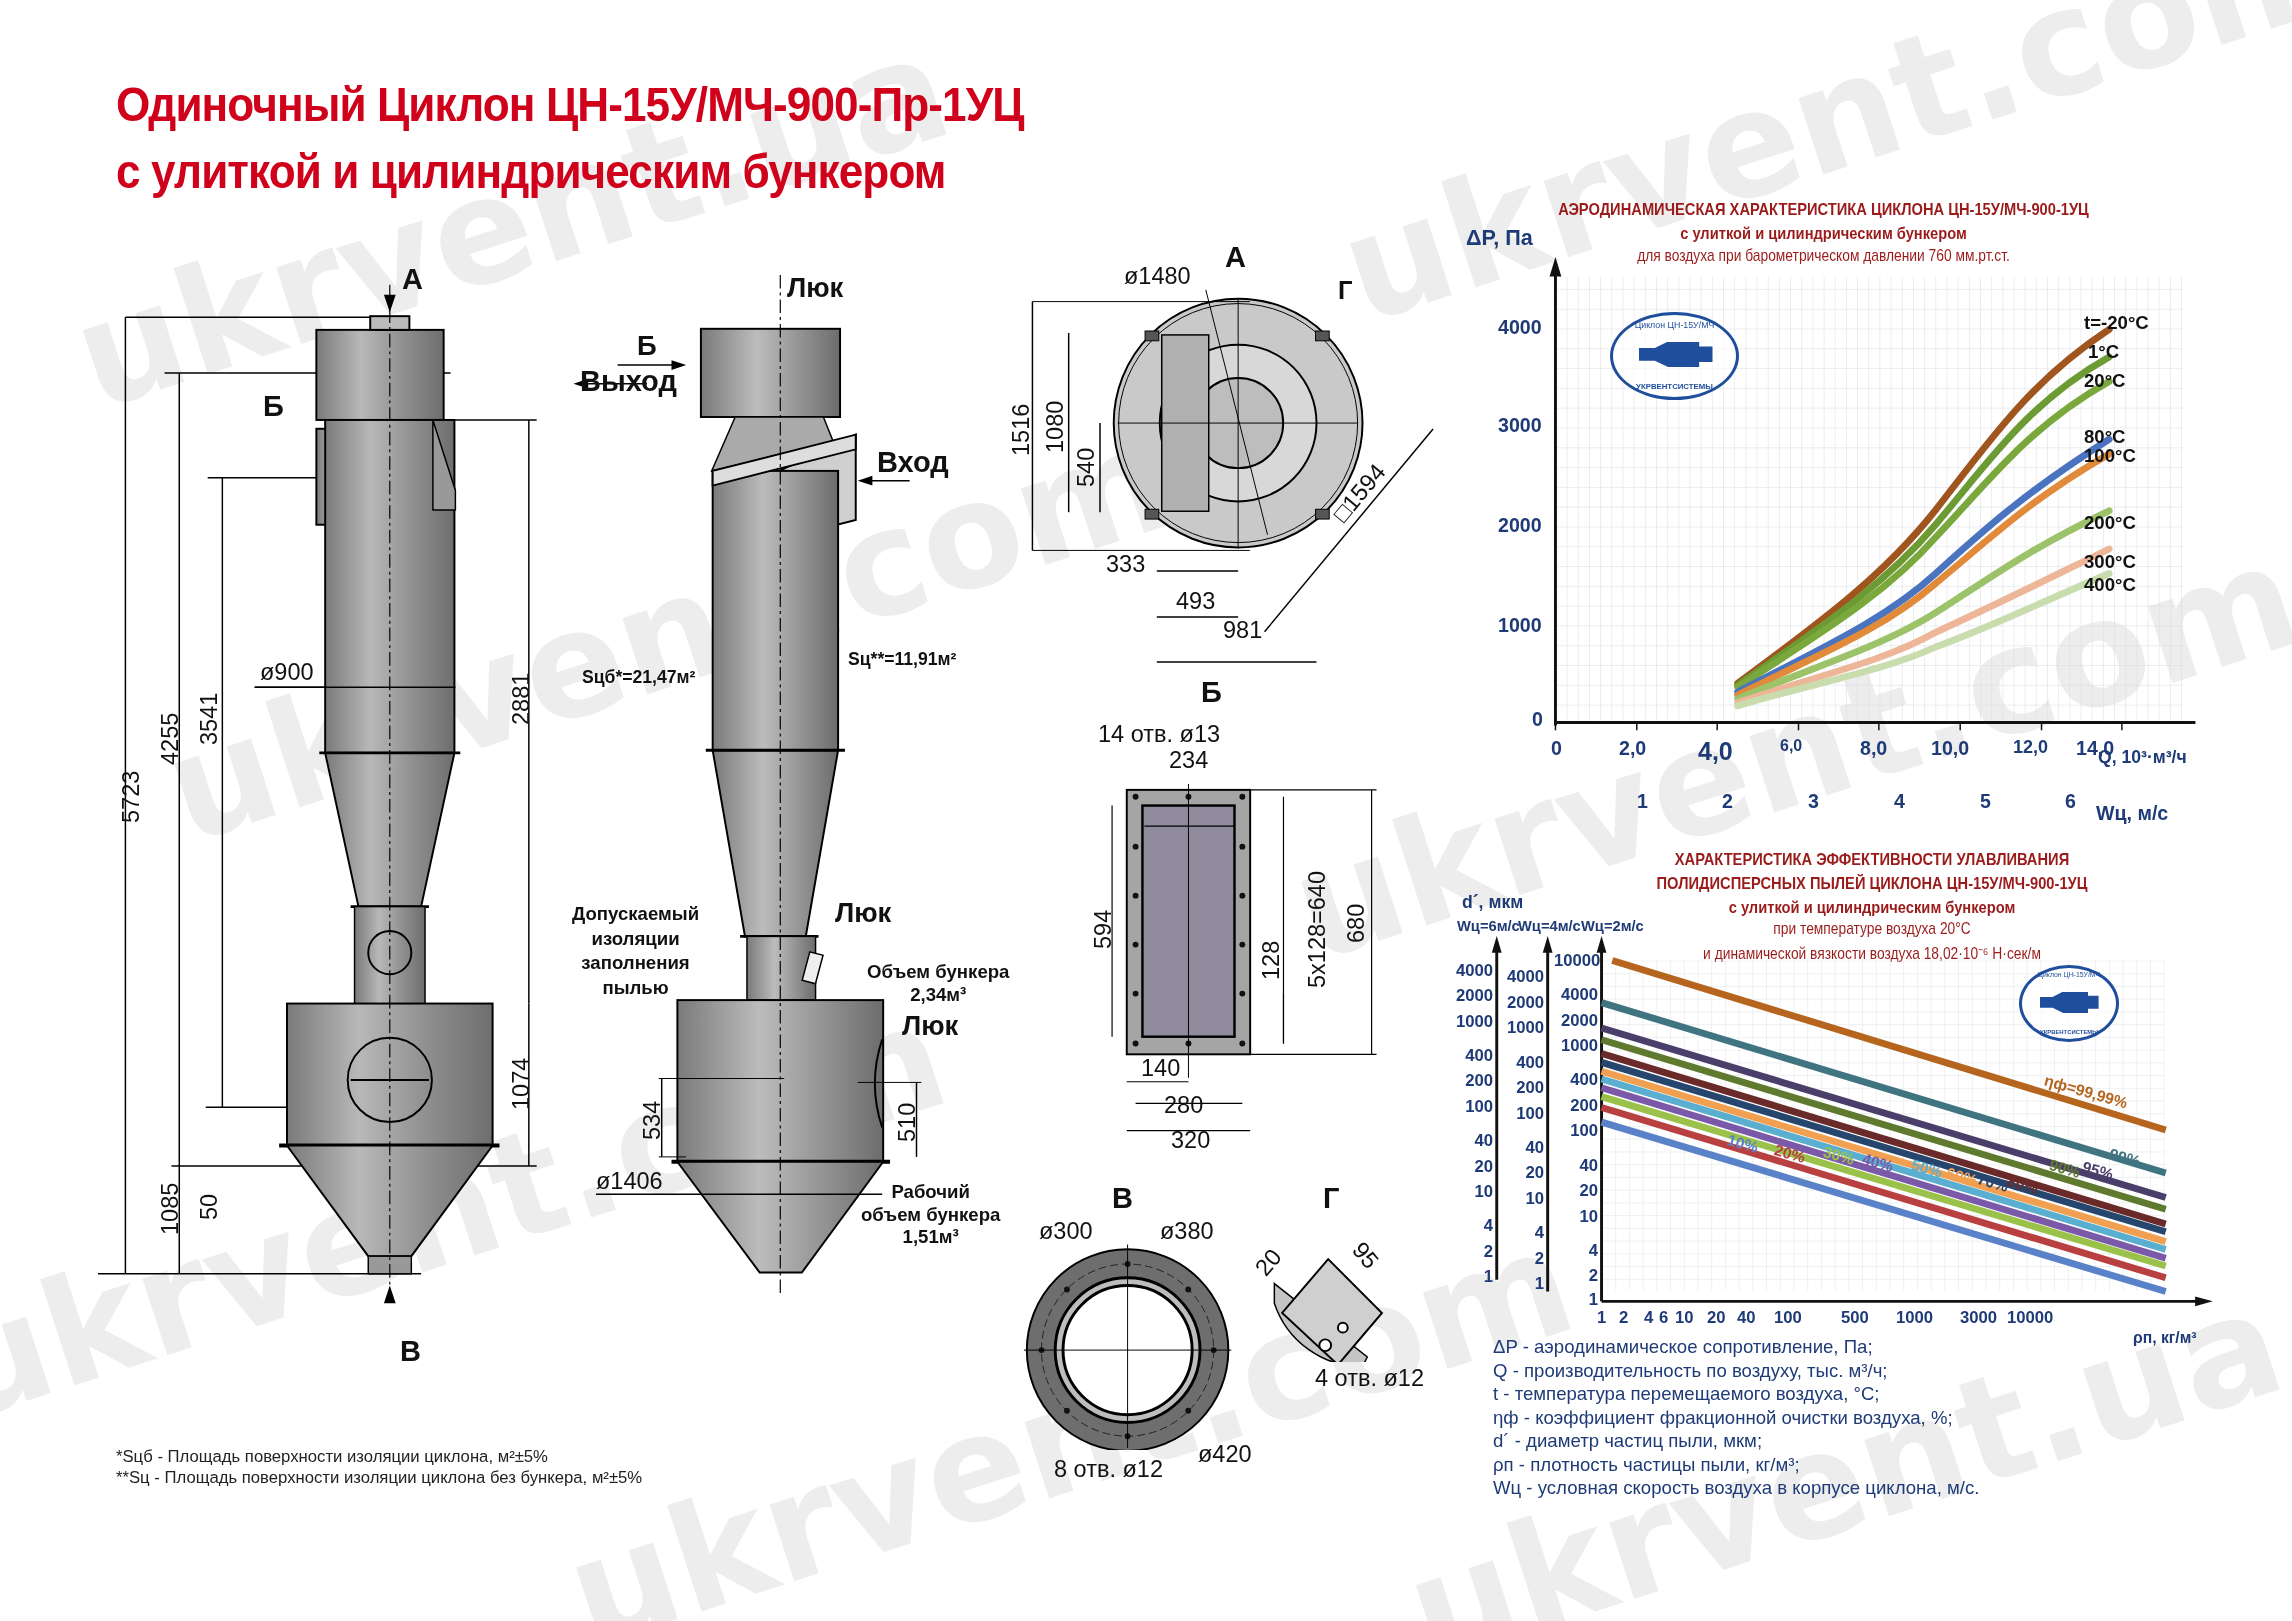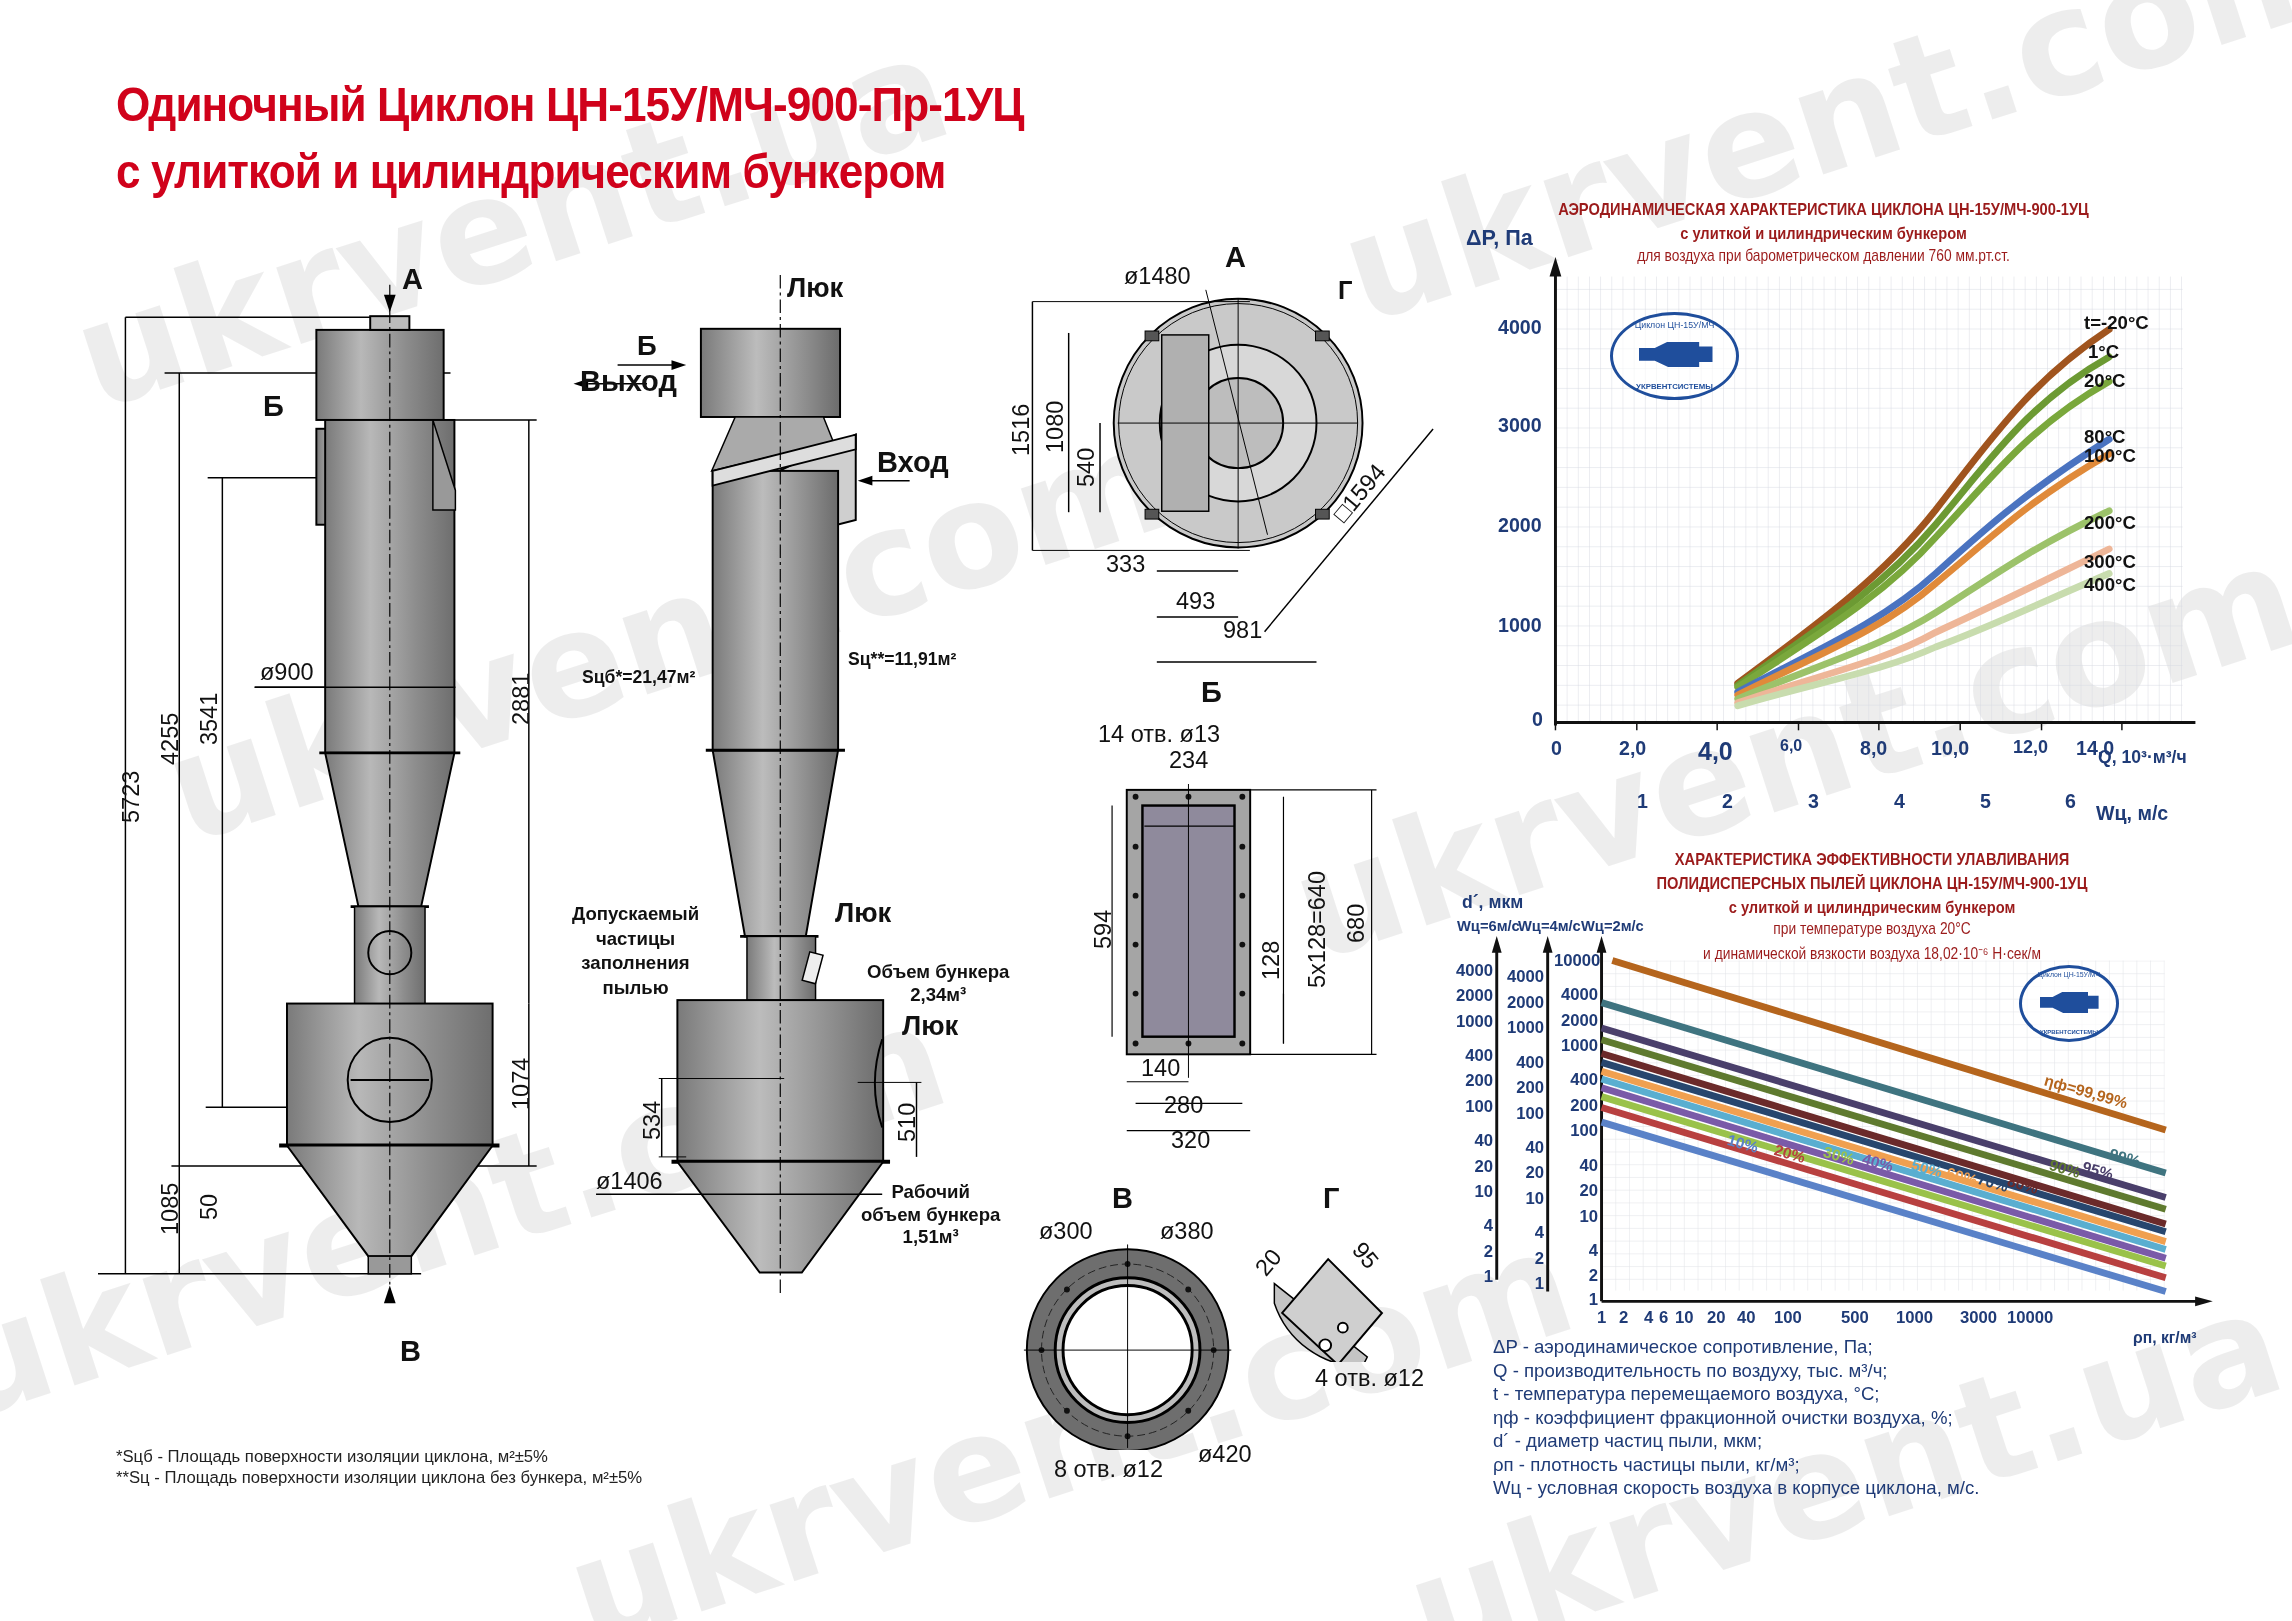--- a/index.html
+++ b/index.html
@@ -139,21 +139,21 @@
 <div class="lbl" style="left:787px;top:272px;font-size:27.4px;">Люк</div>
 <div class="lbl" style="left:637px;top:330px;font-size:27.4px;">Б</div>
 <div class="lbl" style="left:580px;top:365px;font-size:29px;">Выход</div>
 <div class="lbl" style="left:877px;top:446px;font-size:29px;">Вход</div>
 <div class="lbl" style="left:582px;top:667px;font-size:17.6px;">Sцб*=21,47м²</div>
 <div class="lbl" style="left:848px;top:649px;font-size:17.6px;">Sц**=11,91м²</div>
 <div class="lbl" style="left:835px;top:897px;font-size:27.4px;">Люк</div>
 <div class="lbl" style="left:902px;top:1010px;font-size:27.4px;">Люк</div>
 <div class="lbl" style="left:572px;top:902px;font-size:18.6px;text-align:center;line-height:24.5px;">
   <div>Допускаемый</div>
-  <div>частицы</div>
+  <div>изоляции</div>
   <div>заполнения</div>
   <div>пылью</div>
 </div>
 <div class="lbl" style="left:867px;top:961px;font-size:18.6px;text-align:center;line-height:22.5px;">
   <div>Объем бункера</div>
   <div>2,34м³</div>
 </div>
 <div class="lbl" style="left:861px;top:1181px;font-size:18.6px;text-align:center;line-height:22.5px;">
   <div>Рабочий</div>
   <div>объем бункера</div>

